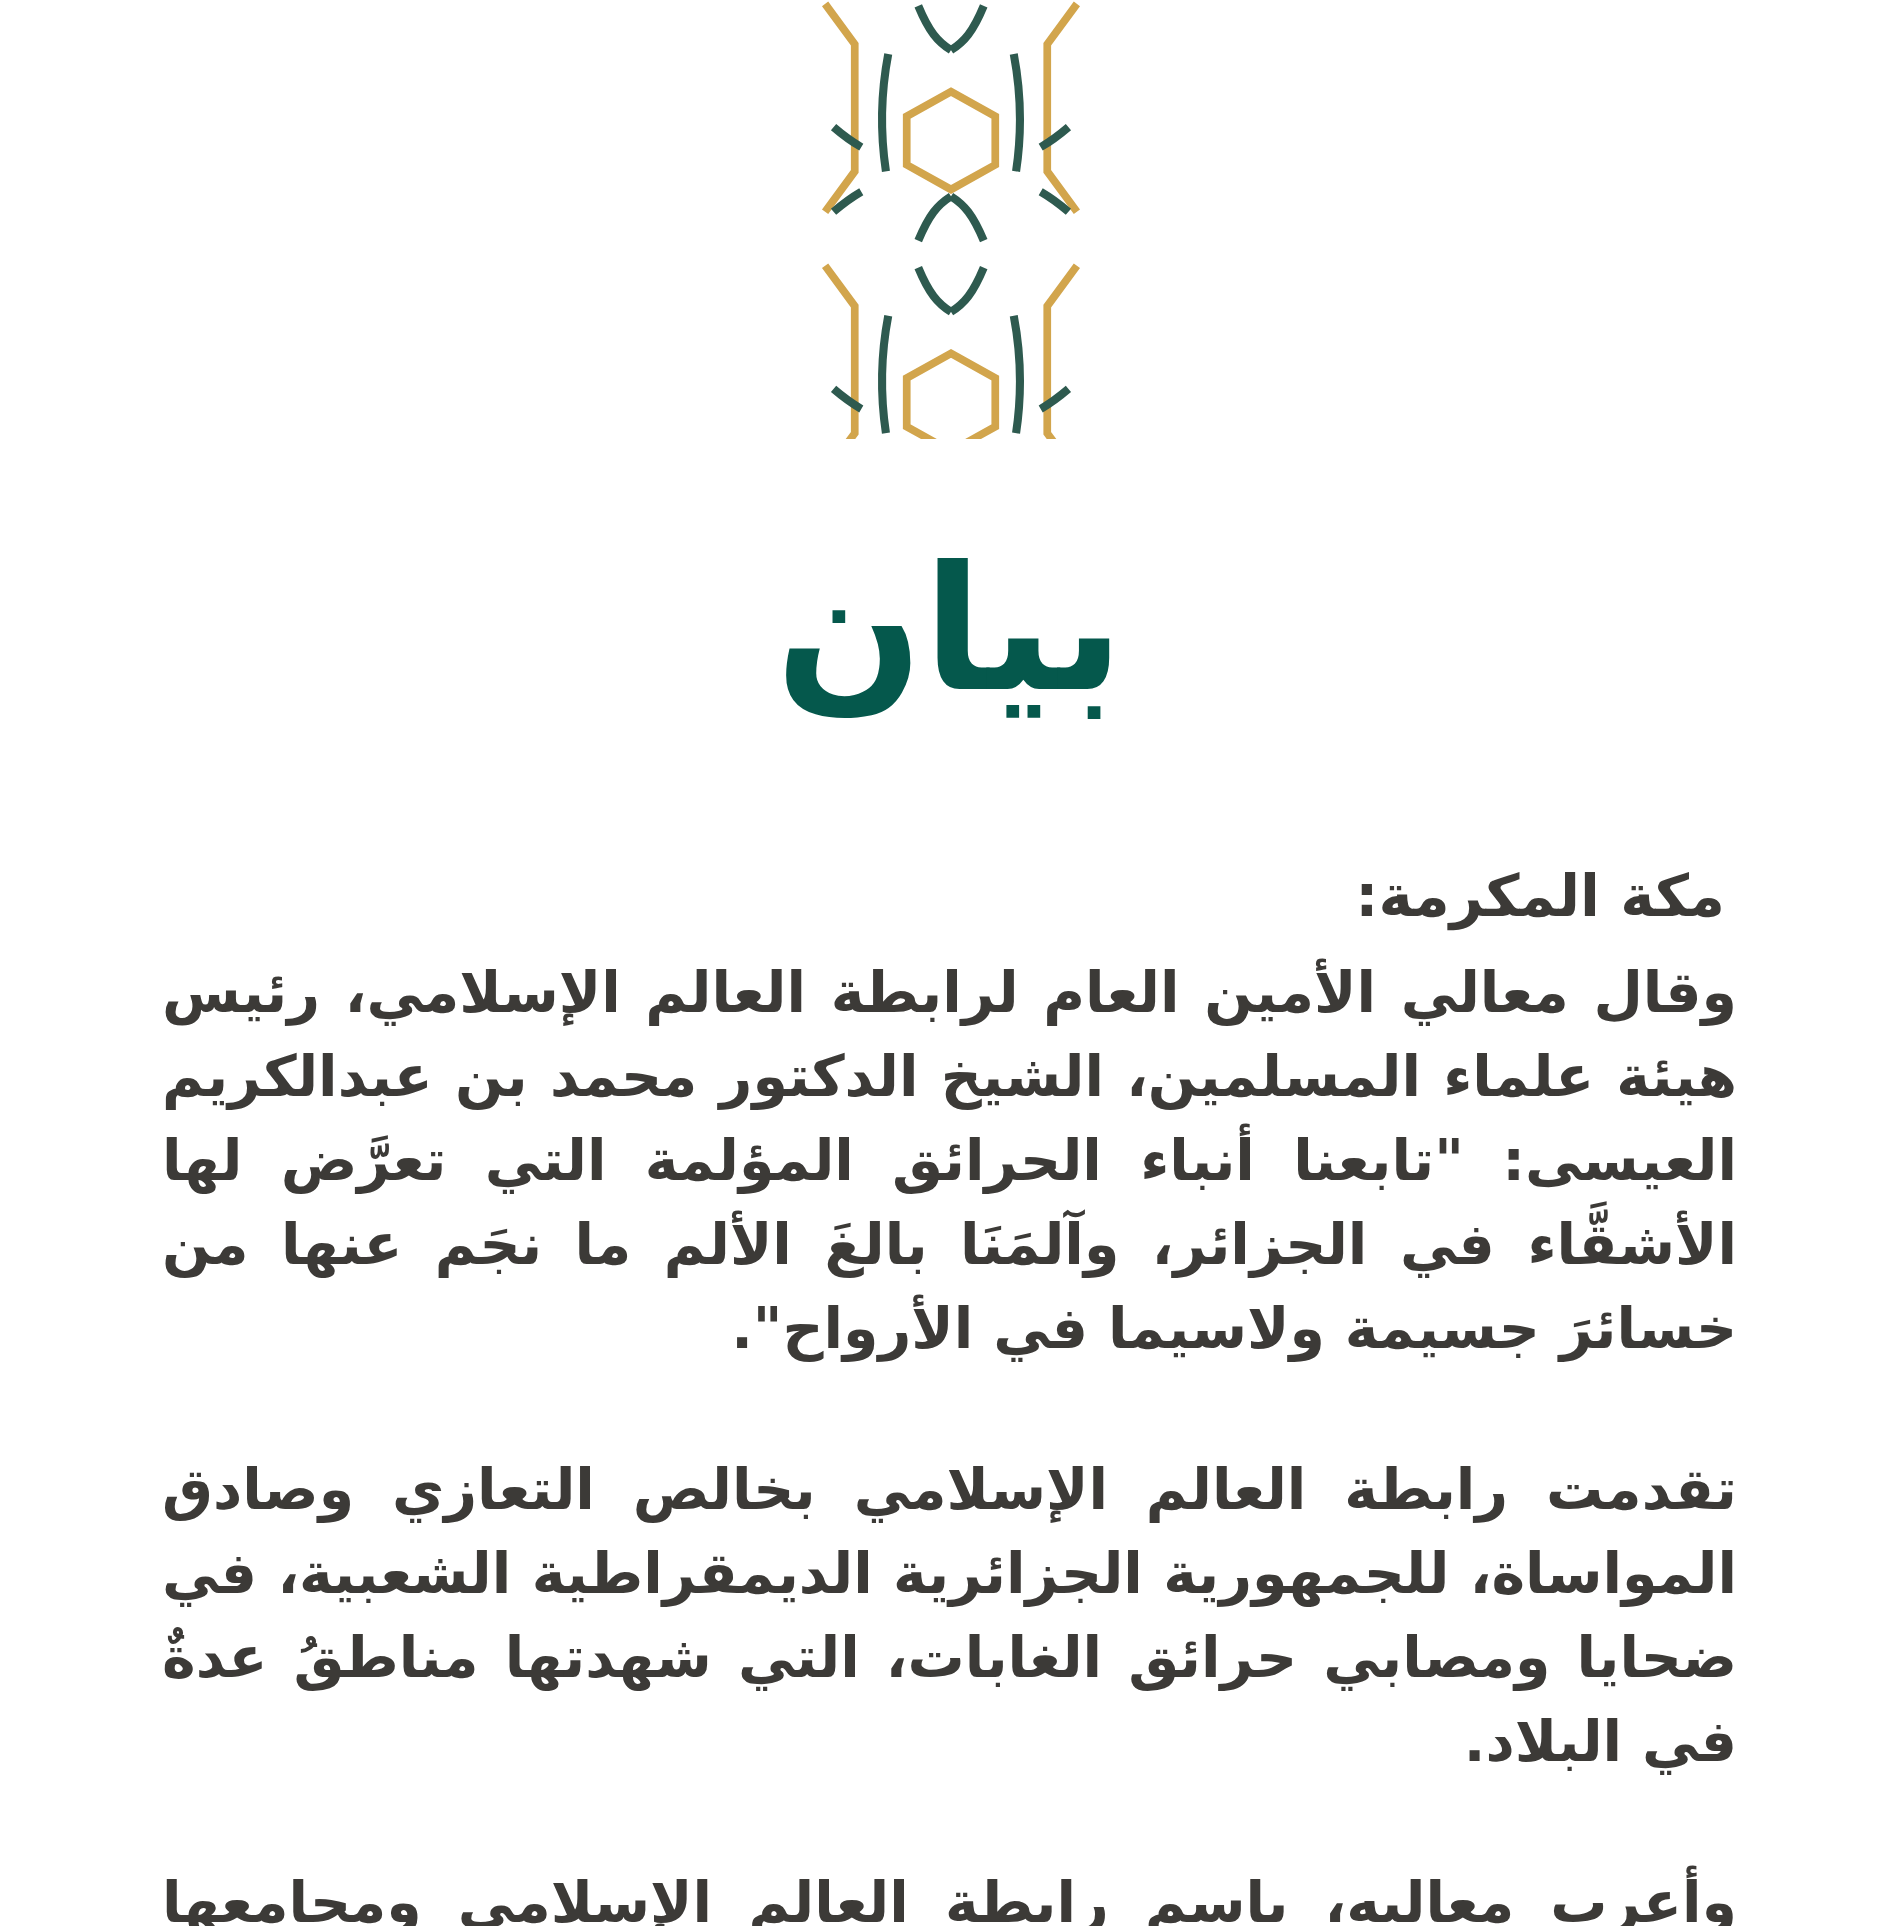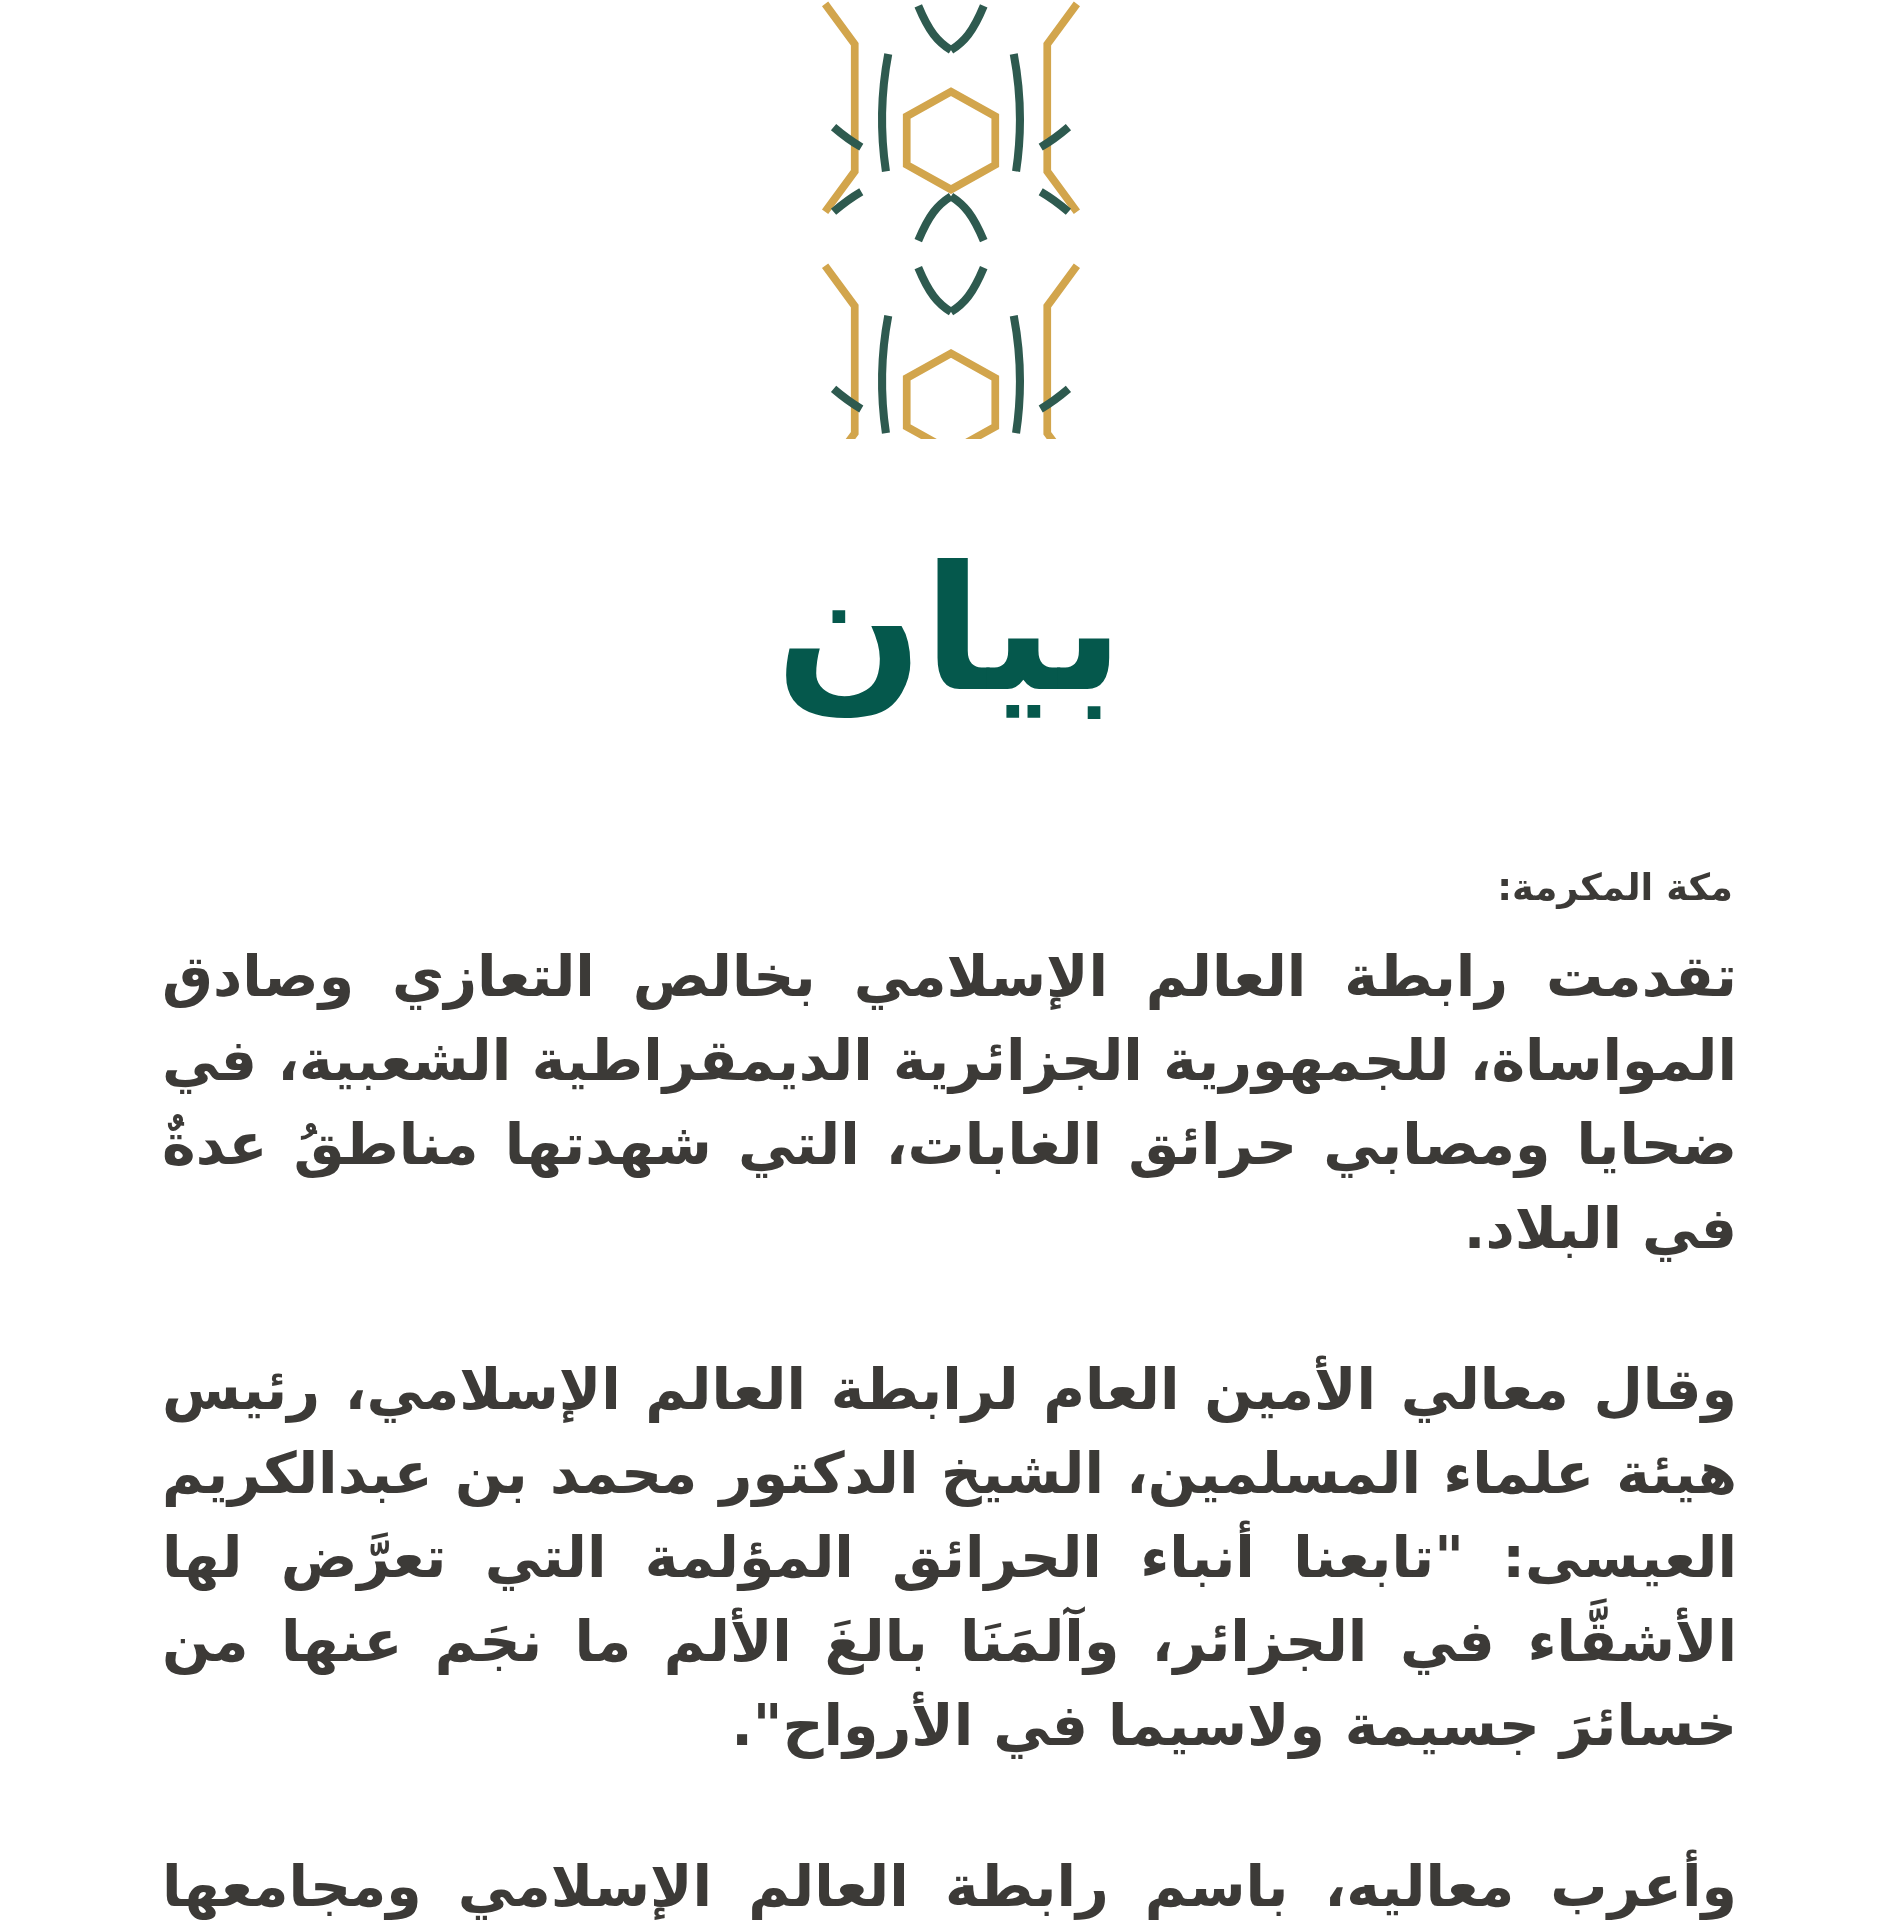--- a/index.html
+++ b/index.html
@@ -7,21 +7,21 @@
         font-family:"DejaVu Sans",sans-serif;}
   
   .pattern{position:absolute;left:802px;top:0;width:298px;height:439px;}
   
   .title{position:absolute;left:0;right:0;top:541px;margin:2px;text-align:center;
          font-size:173px;line-height:173px;font-weight:bold;color:#05584C;direction:rtl;}
   
   .content{position:absolute;left:162px;right:162px;top:842px;direction:rtl;
            color:#3C3A37;font-weight:bold;font-size:57px;line-height:84px;
            text-align:justify;text-align-last:right;}
-  .content h2{font-size:37px;line-height:84px;margin:4px;font-weight:bold;}
+  .content h2{font-size:58px;line-height:84px;margin:12px;font-weight:bold;}
   .content p{margin:0 0 77px 0;}
 </style>
 </head>
 <body>
 
 <div class="page">
 
   <div class="pattern">
     <svg width="298" height="439" viewBox="0 0 774 1140" xmlns="http://www.w3.org/2000/svg">
       <defs>
@@ -47,19 +47,19 @@
       </defs>
       <use href="#tile"></use>
       <use href="#tile" y="680"></use>
     </svg>
   </div>
 
   <h1 class="title">بيان</h1>
 
   <div class="content">
     <h2>مكة المكرمة:</h2>
+    <p>وقال معالي الأمين العام لرابطة العالم الإسلامي، رئيس هيئة علماء المسلمين، الشيخ الدكتور محمد بن عبدالكريم العيسى: "تابعنا أنباء الحرائق المؤلمة التي تعرَّض لها الأشقَّاء في الجزائر، وآلمَنَا بالغَ الألم ما نجَم عنها من خسائرَ جسيمة ولاسيما في الأرواح".</p>
     <p>تقدمت رابطة العالم الإسلامي بخالص التعازي وصادق المواساة، للجمهورية الجزائرية الديمقراطية الشعبية، في ضحايا ومصابي حرائق الغابات، التي شهدتها مناطقُ عدةٌ في البلاد.</p>
-    <p>وقال معالي الأمين العام لرابطة العالم الإسلامي، رئيس هيئة علماء المسلمين، الشيخ الدكتور محمد بن عبدالكريم العيسى: "تابعنا أنباء الحرائق المؤلمة التي تعرَّض لها الأشقَّاء في الجزائر، وآلمَنَا بالغَ الألم ما نجَم عنها من خسائرَ جسيمة ولاسيما في الأرواح".</p>
     <p>وأعرب معاليه، باسم رابطة العالم الإسلامي ومجامعها وهيئاتها ومجالسها العالمية، عن التضامن التامّ مع الجزائر العزيز حكومةً وشعباً إزاء هذا المصاب الأليم، سائلًا المولى القدير أن يتغمّد الضحايا بواسع رحمته، ويسكنهم فسيح جناته، ويمُنَّ على المصابين بالشفاء العاجل، وأن يحفظ الجزائر من كل سوءٍ ومكروهٍ.</p>
   </div>
 
 </div>
 
 
 </body></html>

